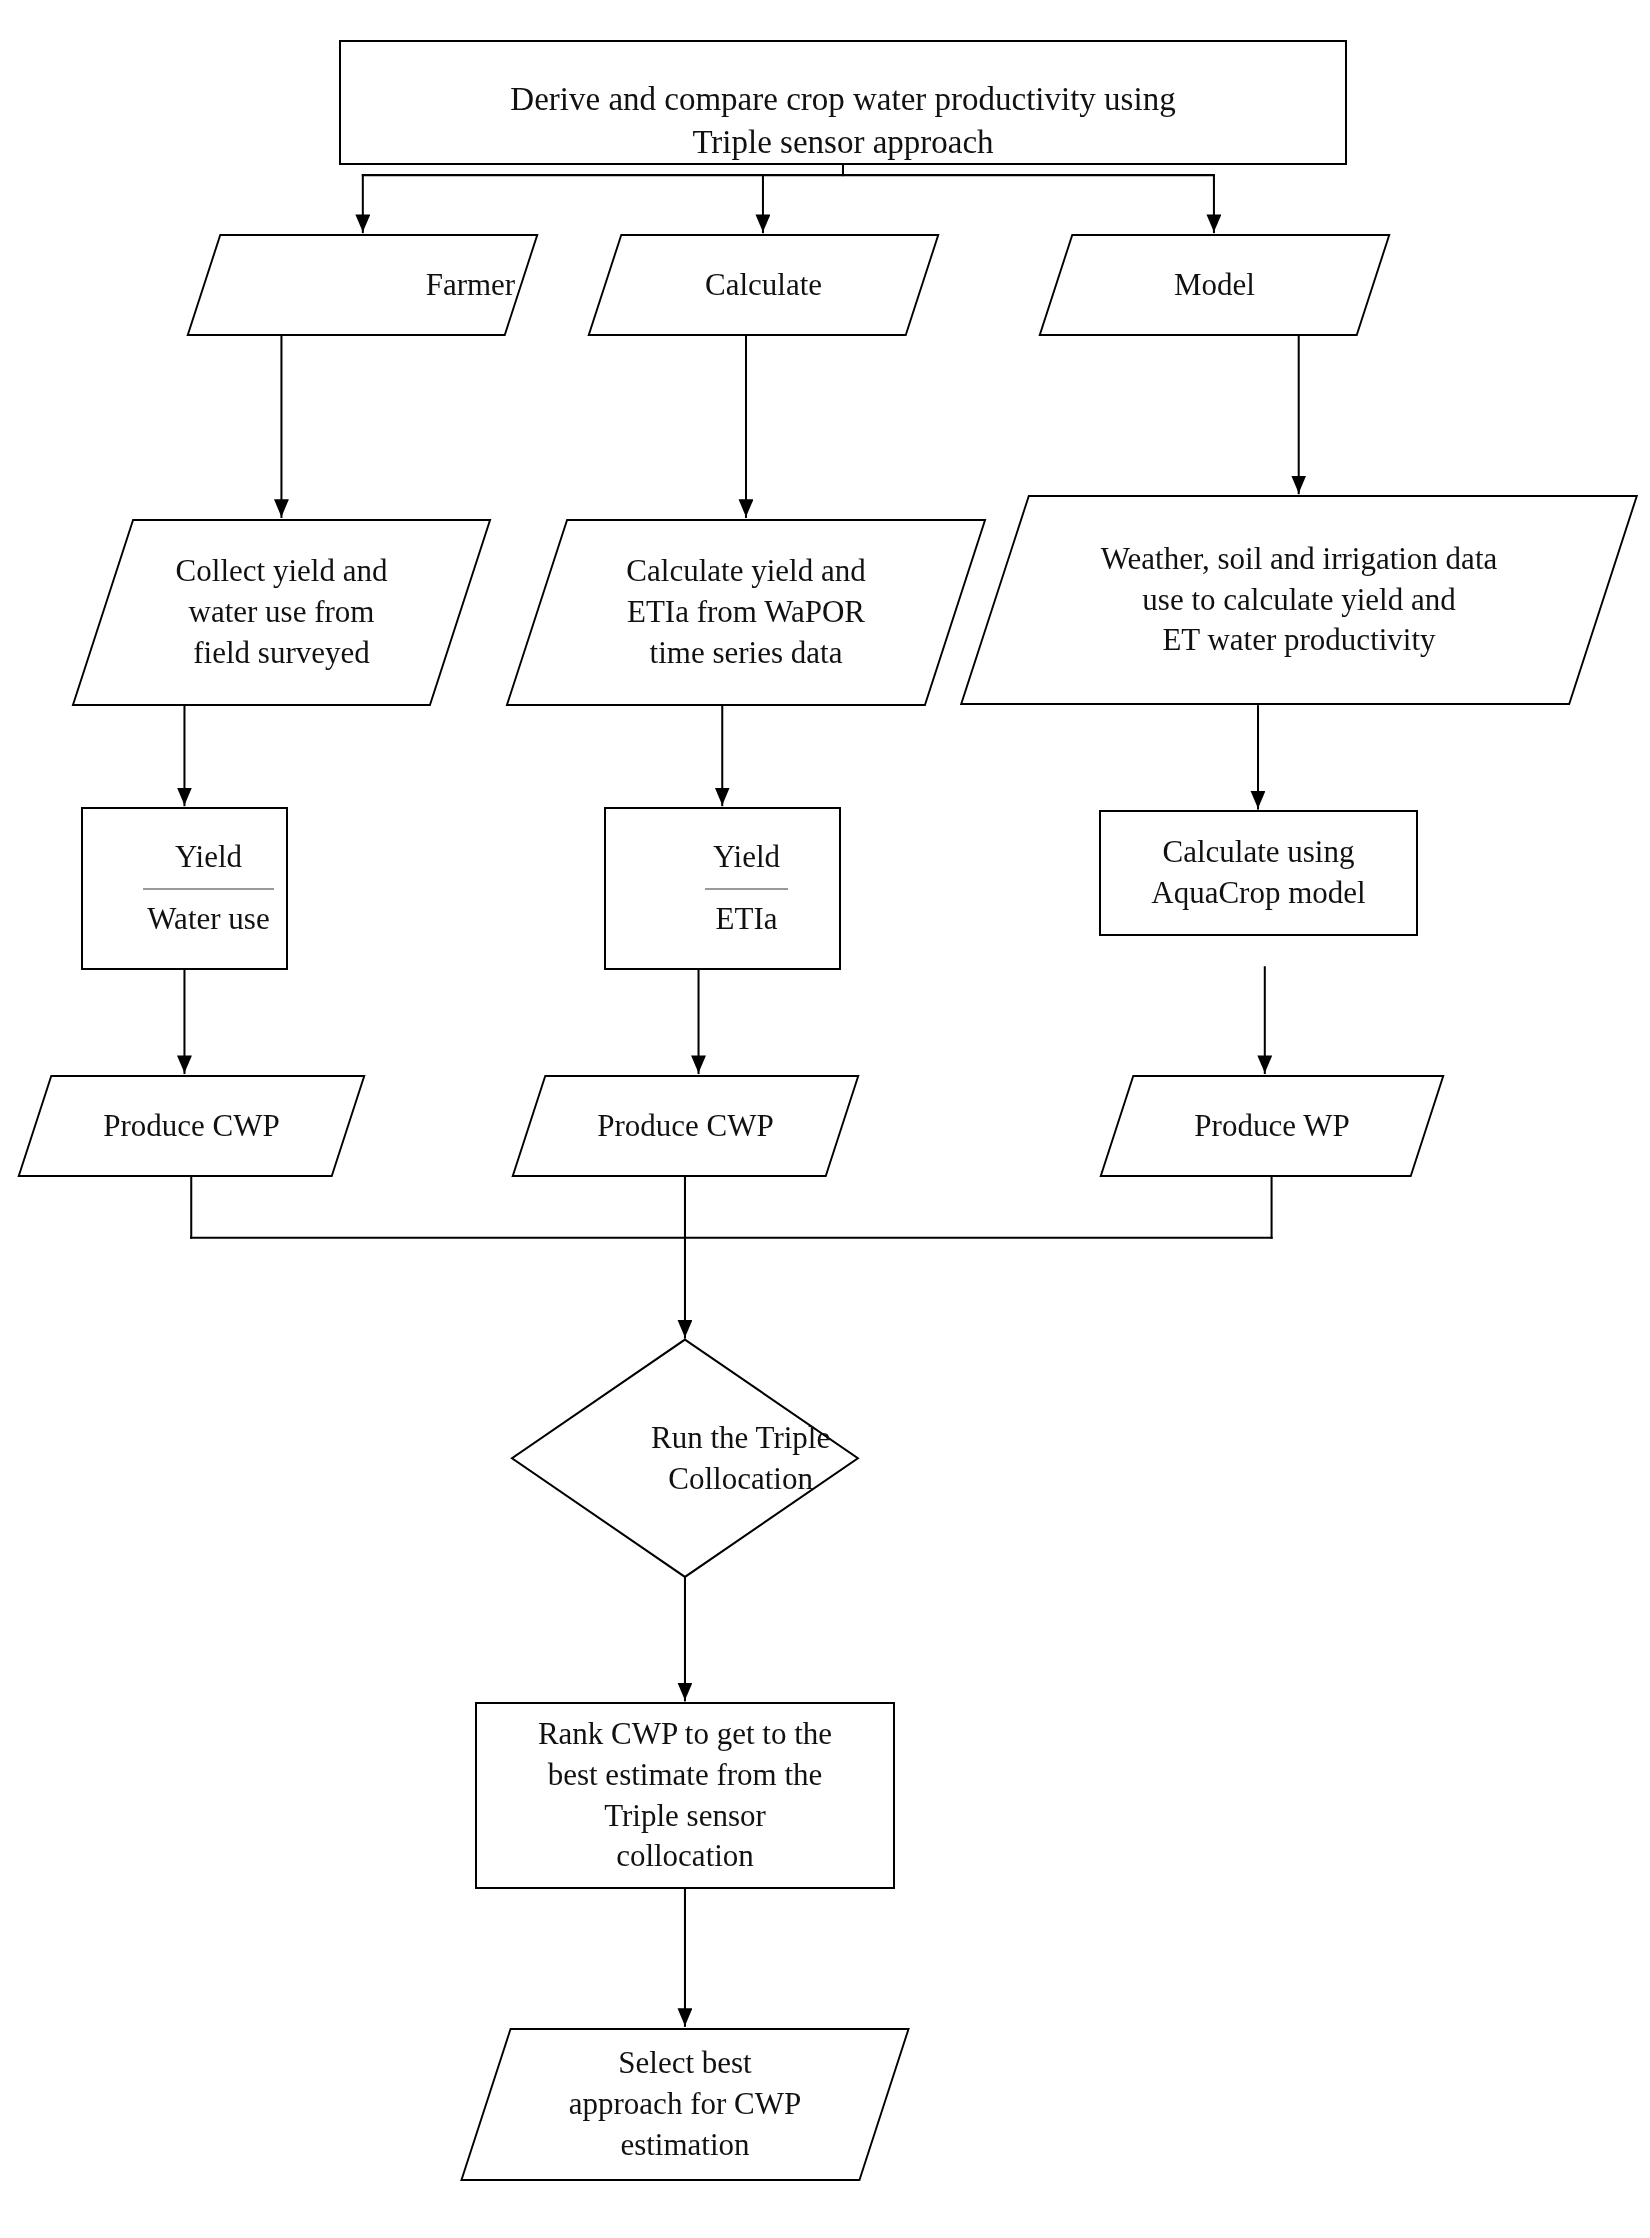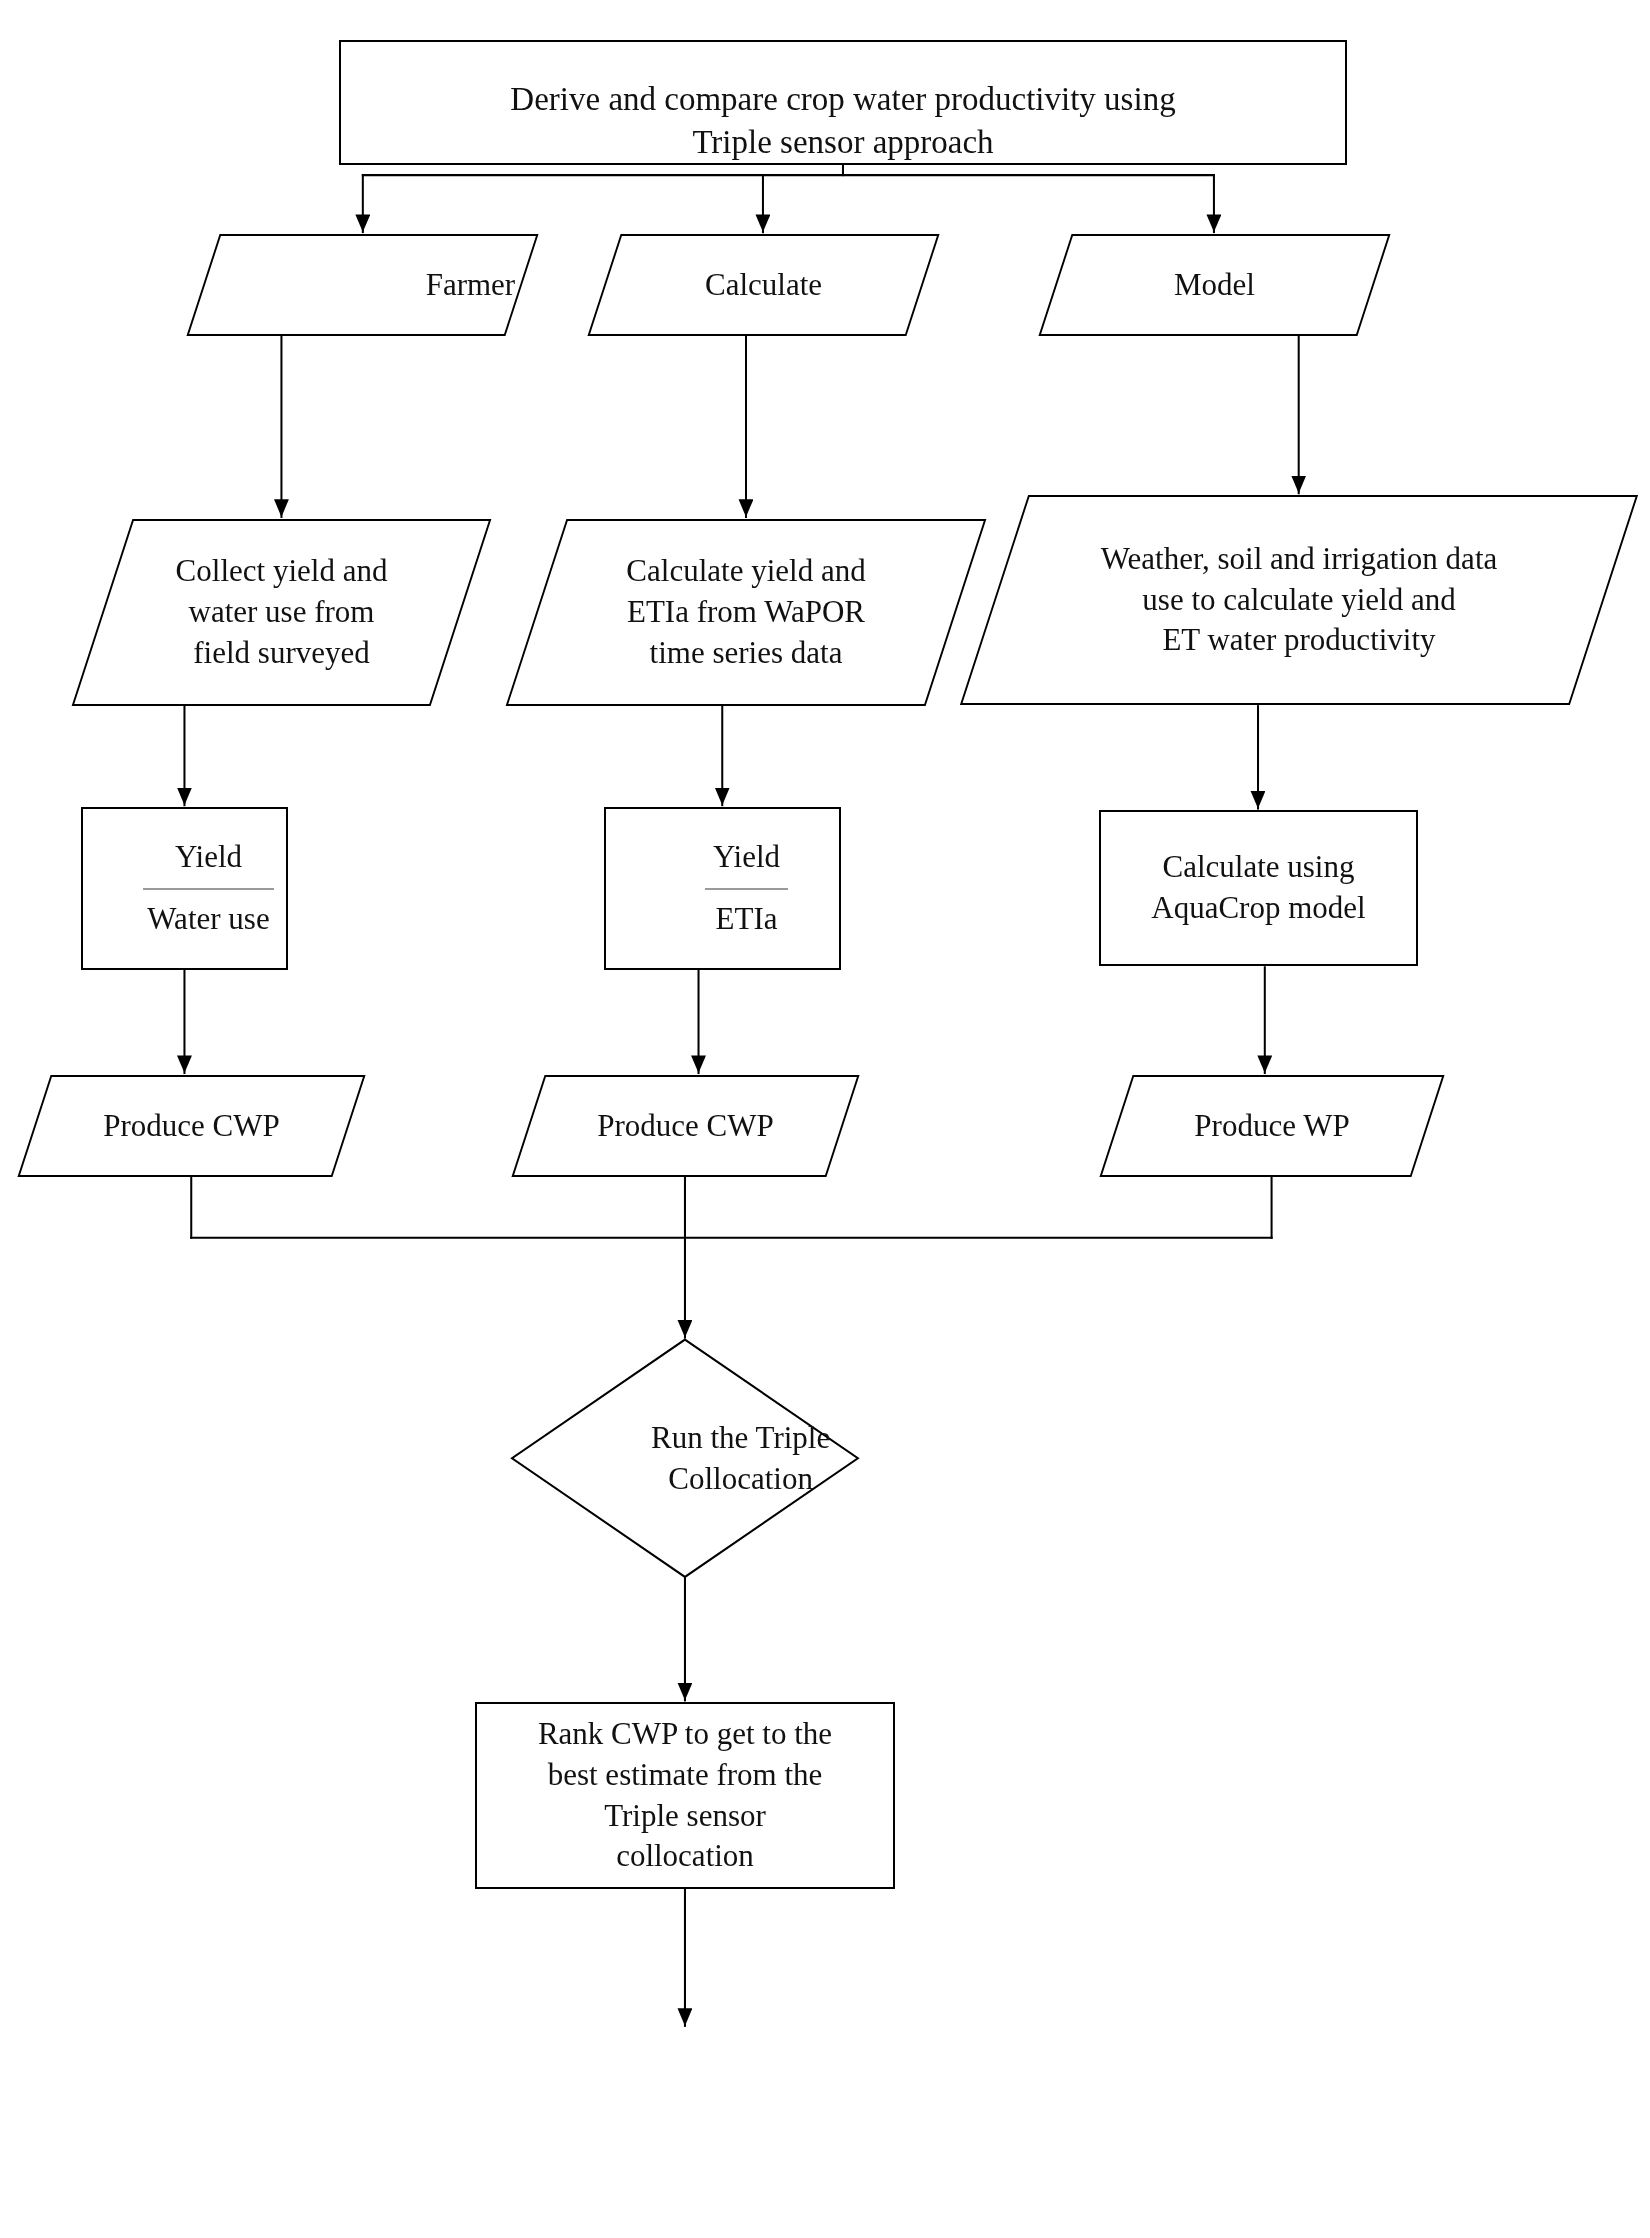--- a/index.html
+++ b/index.html
@@ -163,21 +163,21 @@
 
   <div class="node rect" style="left:604px; top:807px; width:237px; height:163px;">
     <div class="shape"></div>
     <div class="frac-stack">
       <div class="label">Yield</div>
       <div class="frac-line" style="width:44%;"></div>
       <div class="label">ETIa</div>
     </div>
   </div>
 
-  <div class="node rect" style="left:1099px; top:810px; width:319px; height:156px;">
+  <div class="node rect" style="left:1099px; top:810px; width:319px; height:126px;">
     <div class="shape"></div>
     <div class="label">Calculate using
 AquaCrop model</div>
   </div>
 
   <div class="node para" style="left:34px; top:1075px; width:315px; height:102px;">
     <div class="shape"></div>
     <div class="label">Produce CWP</div>
   </div>
 
@@ -197,15 +197,21 @@
   </div>
 
   <div class="node rect" style="left:475px; top:1702px; width:420px; height:187px;">
     <div class="shape"></div>
     <div class="label">Rank CWP to get to the
 best estimate from the
 Triple sensor
 collocation</div>
   </div>
 
+  <div class="node para" style="left:485px; top:2028px; width:400px; height:153px;">
+    <div class="shape"></div>
+    <div class="label">Select best
+approach for CWP
+estimation</div>
+  </div>
 
 </div>
 
 
 </body></html>

